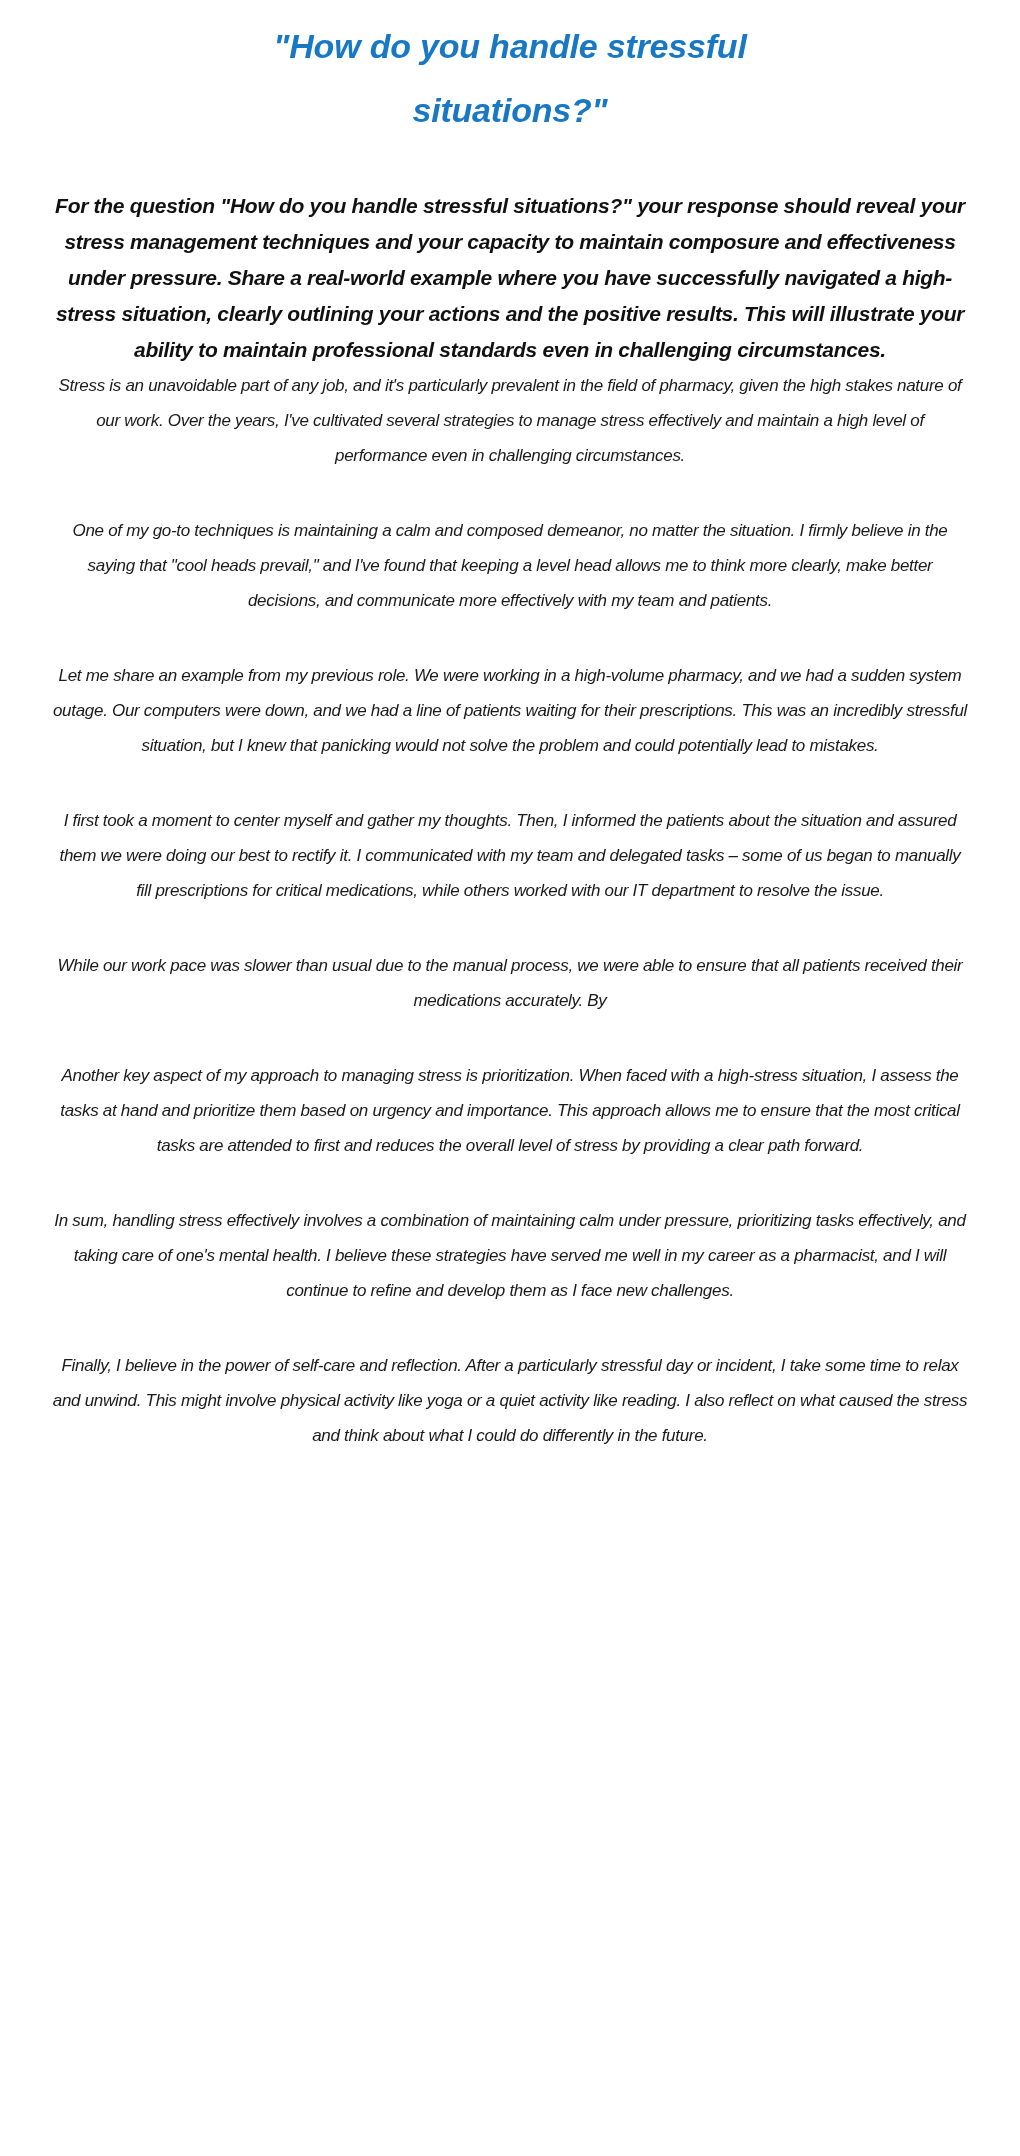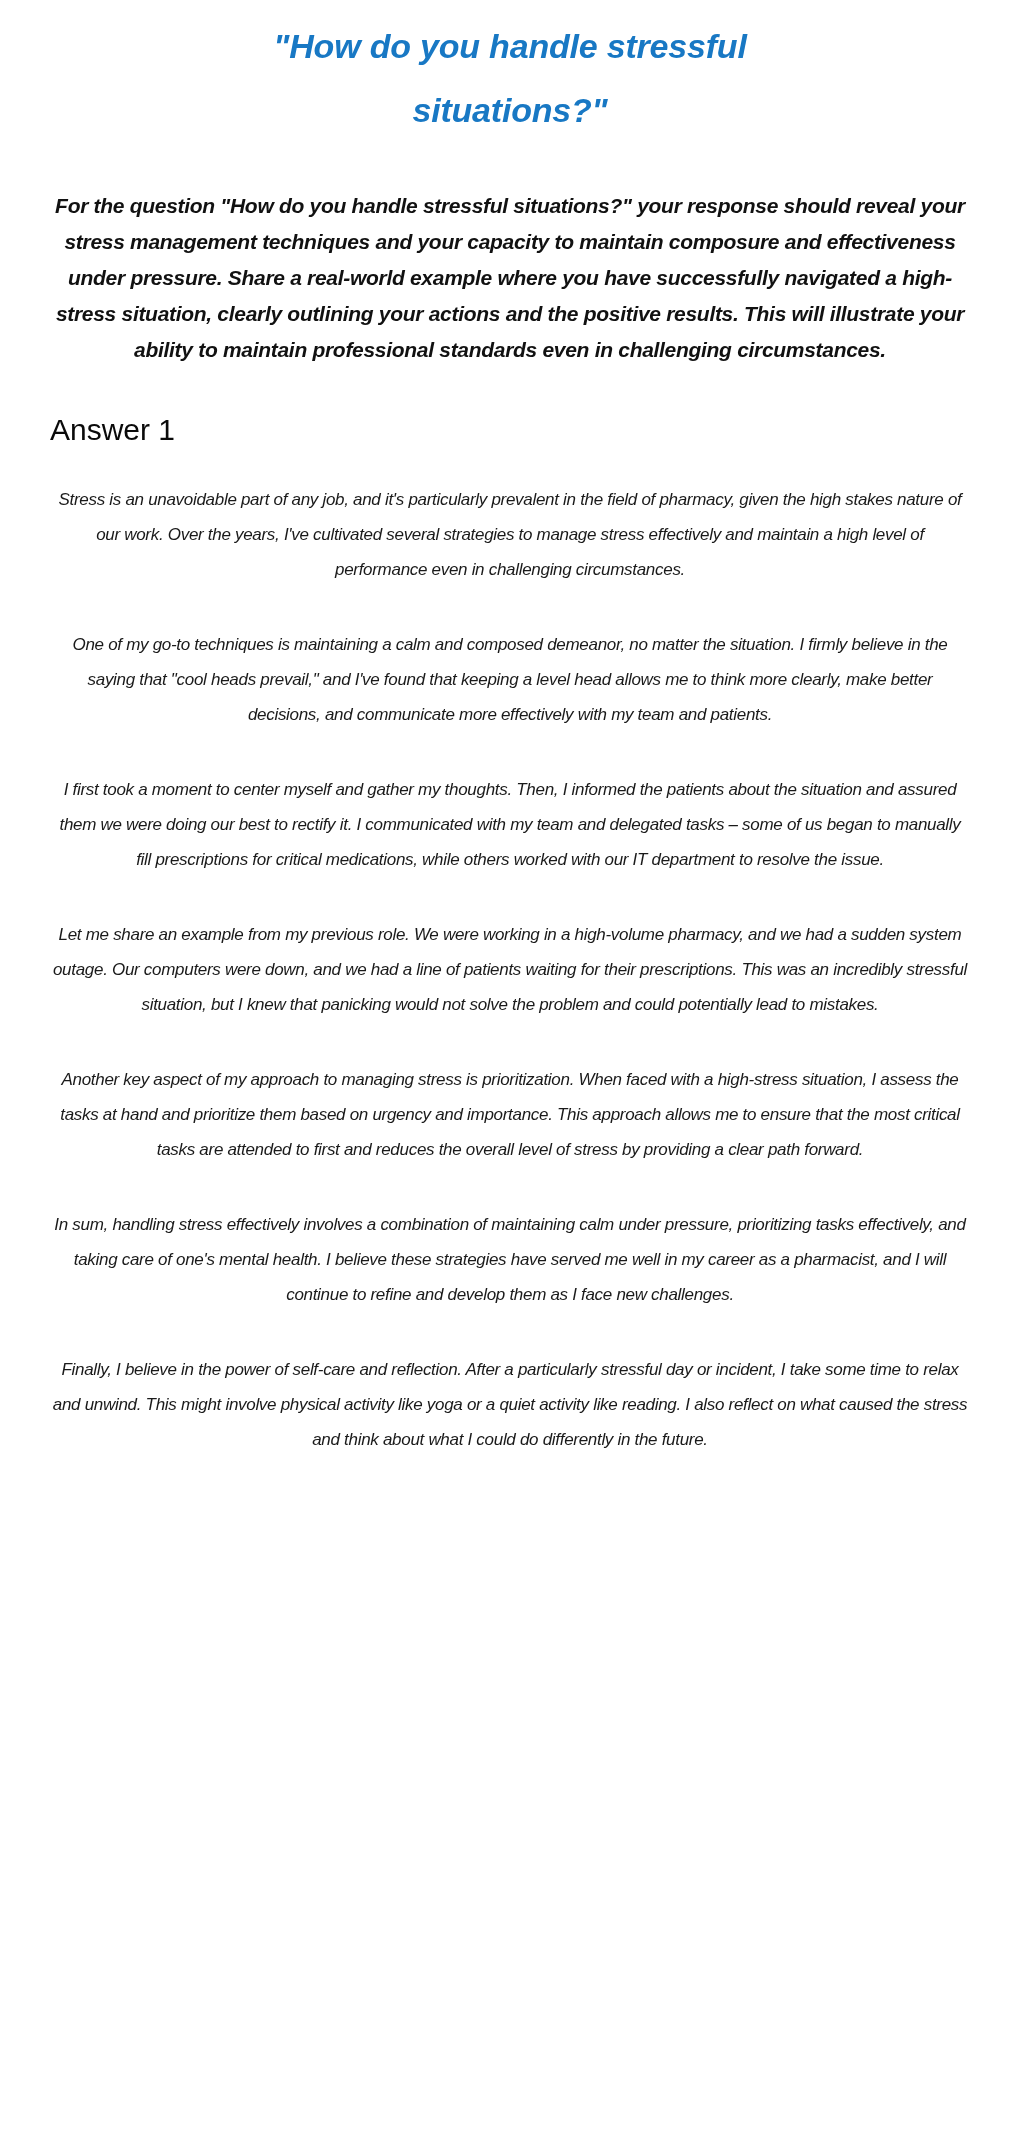--- a/index.html
+++ b/index.html
@@ -66,25 +66,25 @@
 </style>
 </head>
 <body>
 
 <div class="page">
 
   <h1 class="doc-title">"How do you handle stressful situations?"</h1>
 
   <p class="intro">For the question "How do you handle stressful situations?" your response should reveal your stress management techniques and your capacity to maintain composure and effectiveness under pressure. Share a real-world example where you have successfully navigated a high-stress situation, clearly outlining your actions and the positive results. This will illustrate your ability to maintain professional standards even in challenging circumstances.</p>
 
-  <h2 class="answer-heading">Answer 1</h2>
 
   <div class="body-copy">
     <p>Stress is an unavoidable part of any job, and it's particularly prevalent in the field of pharmacy, given the high stakes nature of our work. Over the years, I've cultivated several strategies to manage stress effectively and maintain a high level of performance even in challenging circumstances.</p>
     <p>One of my go-to techniques is maintaining a calm and composed demeanor, no matter the situation. I firmly believe in the saying that "cool heads prevail," and I've found that keeping a level head allows me to think more clearly, make better decisions, and communicate more effectively with my team and patients.</p>
+    <p>Let me share an example from my previous role. We were working in a high-volume pharmacy, and we had a sudden system outage. Our computers were down, and we had a line of patients waiting for their prescriptions. This was an incredibly stressful situation, but I knew that panicking would not solve the problem and could potentially lead to mistakes.</p>
     <p>I first took a moment to center myself and gather my thoughts. Then, I informed the patients about the situation and assured them we were doing our best to rectify it. I communicated with my team and delegated tasks – some of us began to manually fill prescriptions for critical medications, while others worked with our IT department to resolve the issue.</p>
-    <p>Let me share an example from my previous role. We were working in a high-volume pharmacy, and we had a sudden system outage. Our computers were down, and we had a line of patients waiting for their prescriptions. This was an incredibly stressful situation, but I knew that panicking would not solve the problem and could potentially lead to mistakes.</p>
+    <p>While our work pace was slower than usual due to the manual process, we were able to ensure that all patients received their medications accurately. By</p>
     <p>Another key aspect of my approach to managing stress is prioritization. When faced with a high-stress situation, I assess the tasks at hand and prioritize them based on urgency and importance. This approach allows me to ensure that the most critical tasks are attended to first and reduces the overall level of stress by providing a clear path forward.</p>
     <p>In sum, handling stress effectively involves a combination of maintaining calm under pressure, prioritizing tasks effectively, and taking care of one's mental health. I believe these strategies have served me well in my career as a pharmacist, and I will continue to refine and develop them as I face new challenges.</p>
     <p>Finally, I believe in the power of self-care and reflection. After a particularly stressful day or incident, I take some time to relax and unwind. This might involve physical activity like yoga or a quiet activity like reading. I also reflect on what caused the stress and think about what I could do differently in the future.</p>
   </div>
 
 </div>
 
 </body></html>

